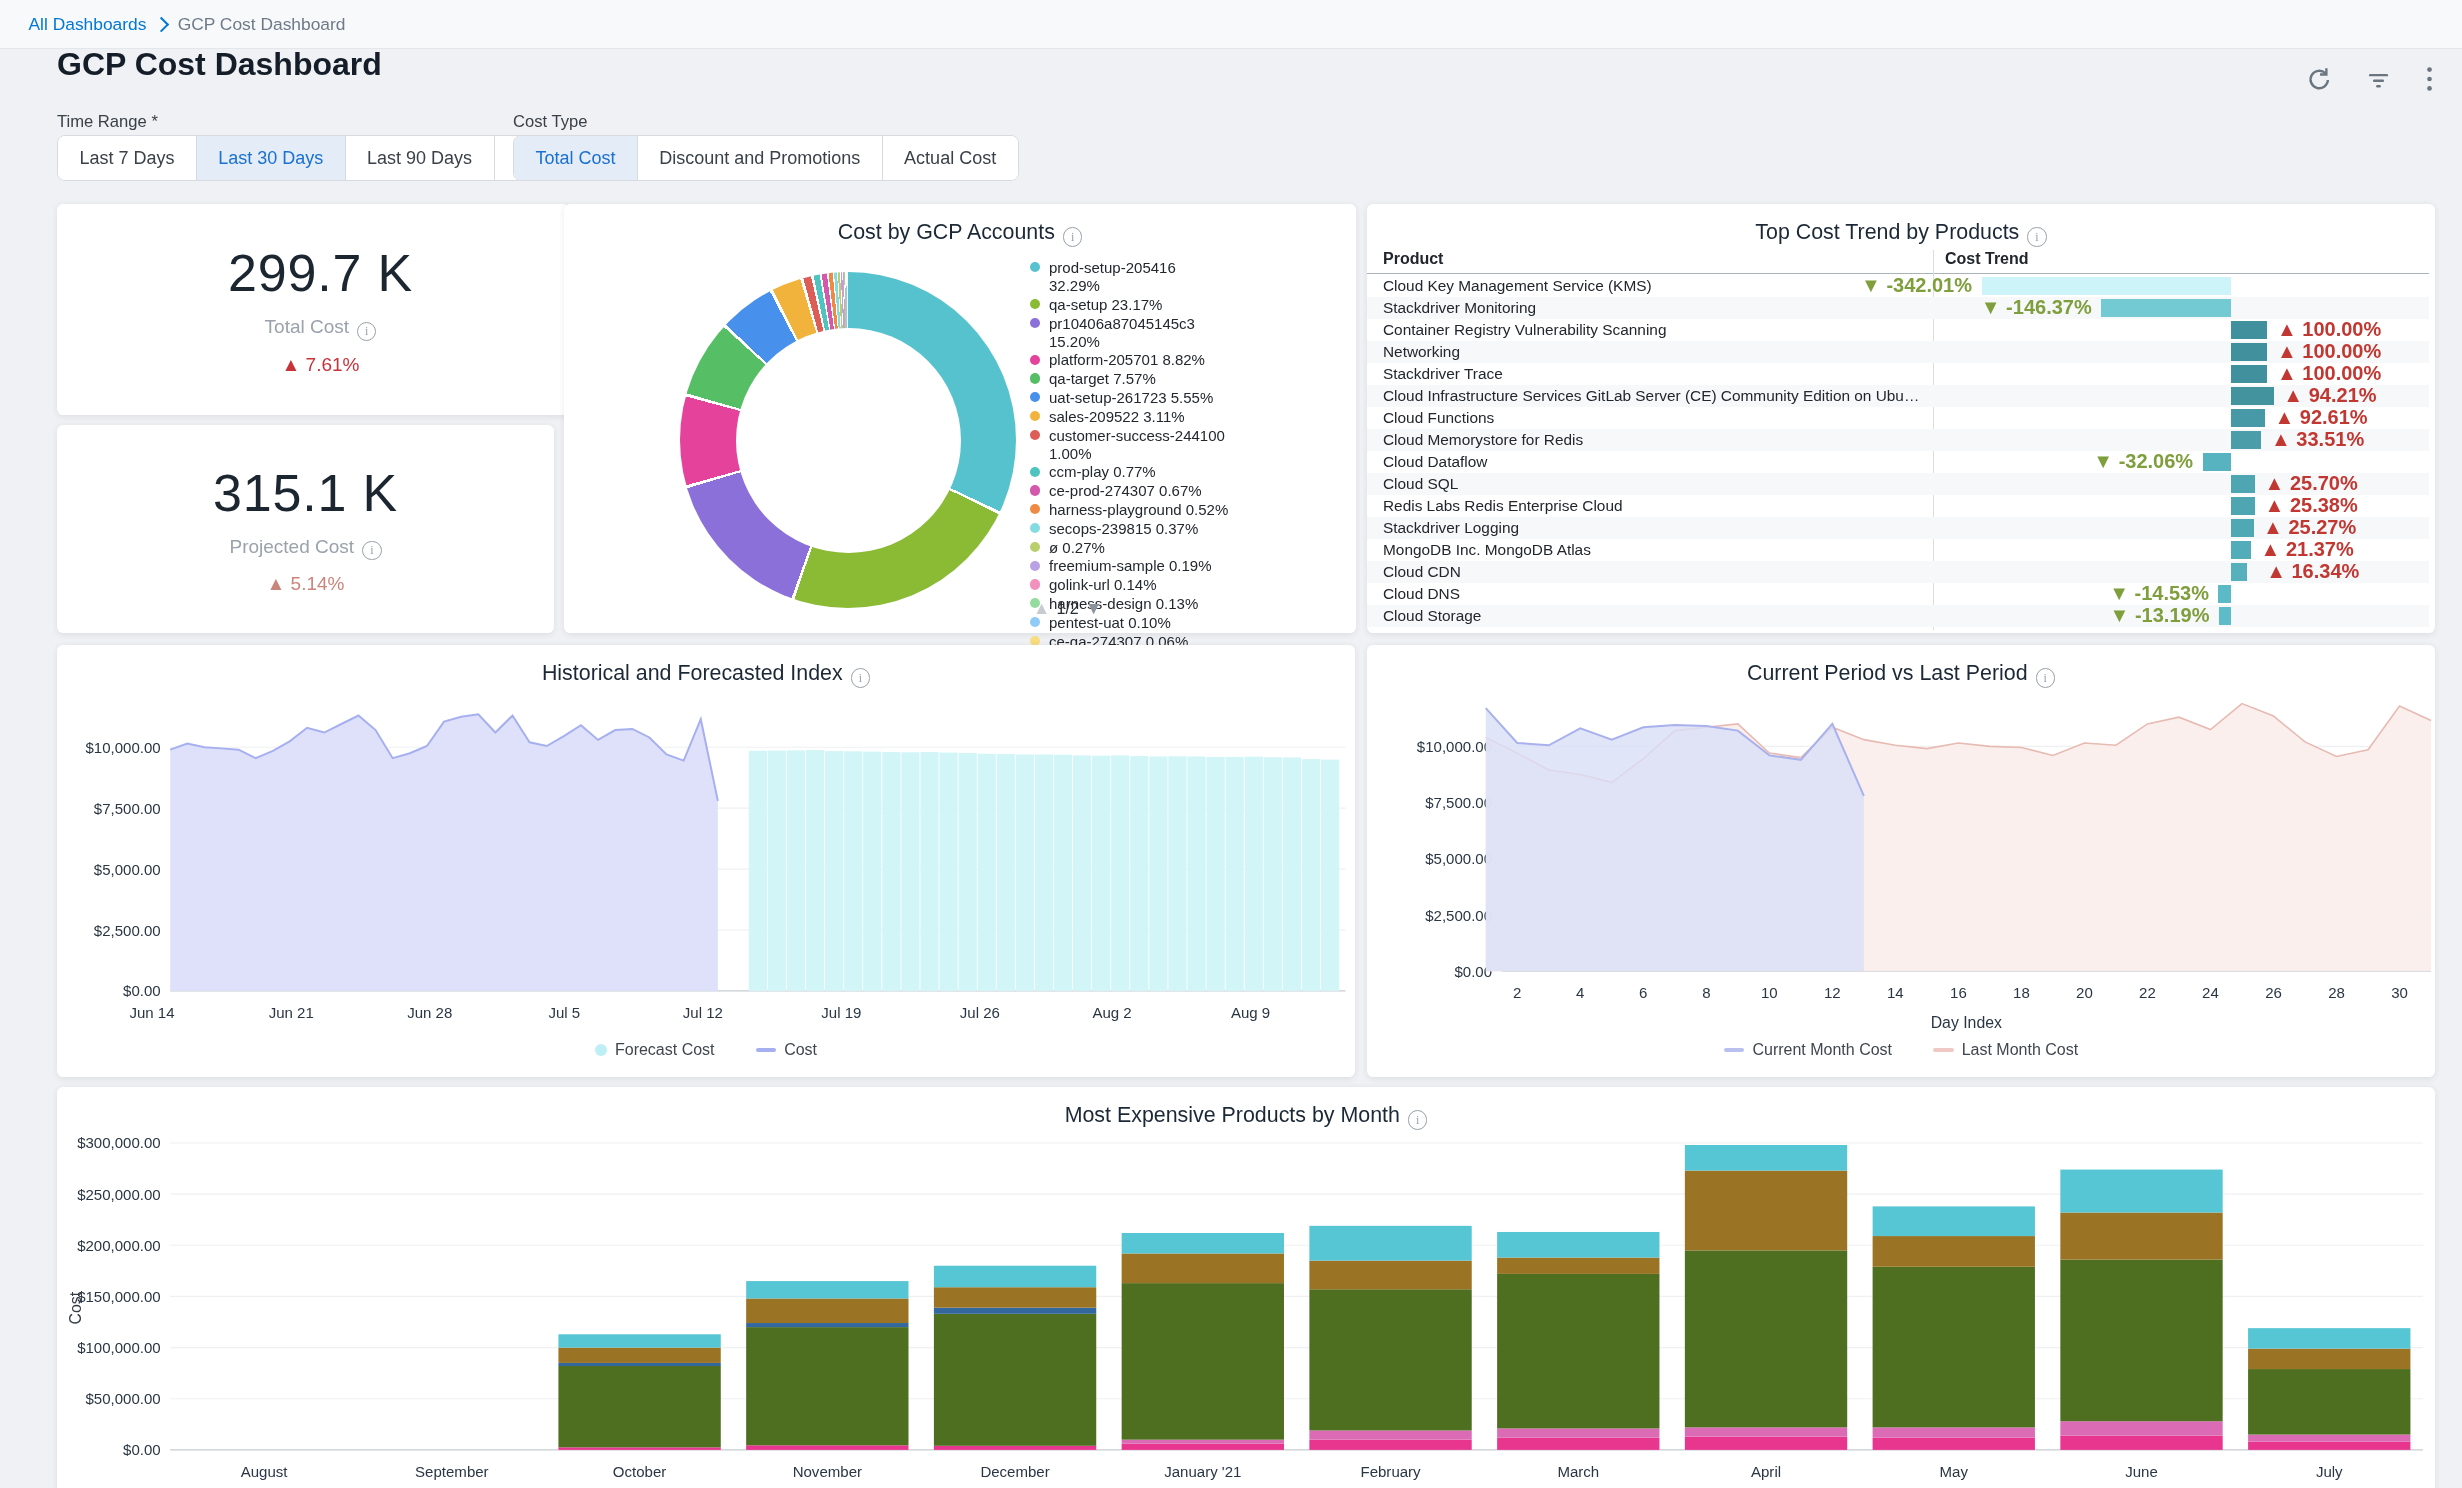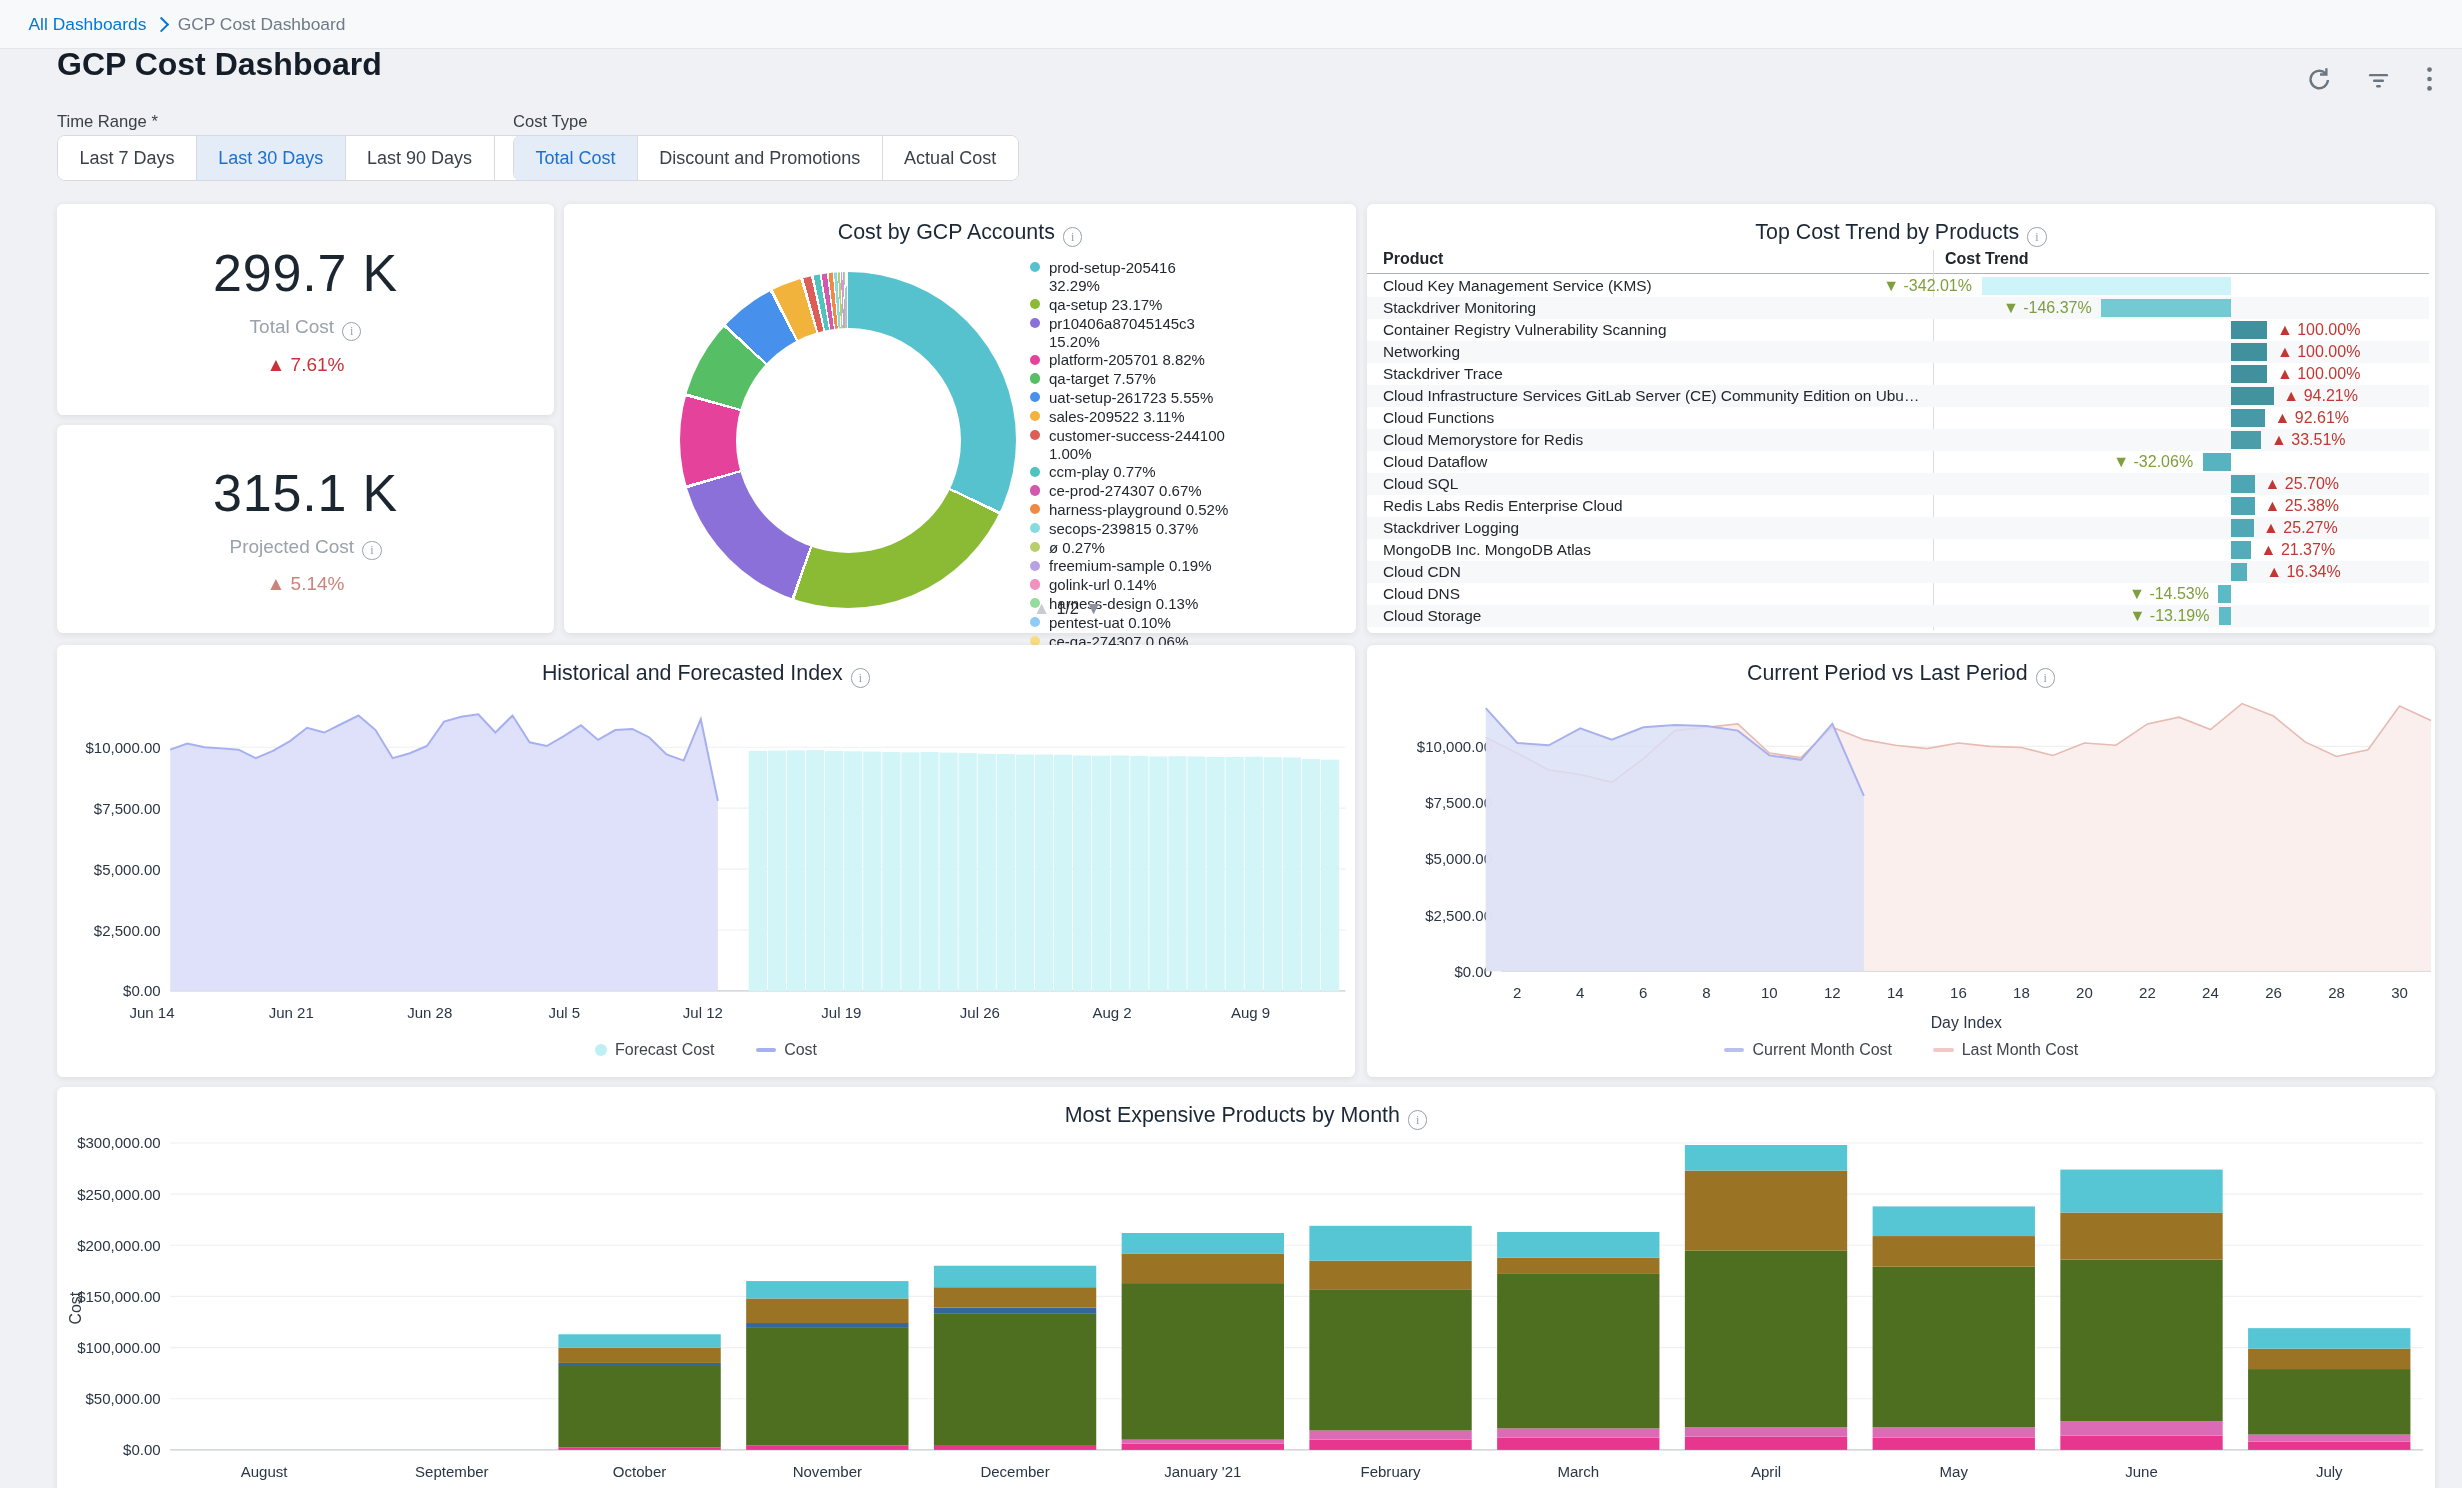--- a/index.html
+++ b/index.html
@@ -53,21 +53,21 @@
   .tbl-head .h1{position:absolute;left:16px;top:1.6px;font-size:16px;font-weight:700;color:#21262C;}
   .tbl-head .h2{position:absolute;left:578px;top:1.6px;font-size:16px;font-weight:700;color:#21262C;}
   .tbl-divider{position:absolute;left:566px;top:46px;bottom:3.2px;width:0.8px;background:#DADDE1;}
   .tbl-rows{position:absolute;top:71px;left:0;right:6.3px;}
   .t-row{position:relative;height:22px;display:flex;align-items:center;}
   .t-row:nth-child(even){background:#F7F8FA;}
   .t-prod{position:absolute;left:16px;width:538px;font-size:15.4px;color:#22272D;white-space:nowrap;
           overflow:hidden;text-overflow:ellipsis;}
   .t-trend{position:absolute;left:567px;right:0;top:0;bottom:0;}
   .t-bar{position:absolute;top:2.4px;height:17.4px;}
-  .t-lab{position:absolute;top:2.4px;font-size:16px;white-space:nowrap;line-height:17.4px;}
+  .t-lab{position:absolute;top:2.4px;font-size:20px;white-space:nowrap;line-height:17.4px;font-weight:bold;}
   .lab-up{color:#C13832;}
   .lab-down{color:#7F9E3C;}
   
   .chart-legend{position:absolute;left:0;right:0;display:flex;justify-content:center;gap:41px;
                 font-size:16px;color:#40464E;align-items:center;z-index:3;}
   .lg-item{display:flex;align-items:center;gap:8px;cursor:pointer;justify-content:space-between;}
   .lg-dot{width:12px;height:12px;border-radius:50%;}
   .lg-dash{width:20.6px;height:4px;border-radius:2.4px;}
   svg text{font-family:"Liberation Sans",sans-serif;}
 </style>
@@ -107,21 +107,21 @@
       <div class="seg-btn">Last 90 Days</div>
       <div class="seg-btn">Last year</div>
     </div>
   <div class="filter-label" style="left:513px;top:112px;">Cost Type</div>
   <div class="seg-group" style="left:513px;top:135px;" id="cost-type-group">
       <div class="seg-btn selected">Total Cost</div>
       <div class="seg-btn">Discount and Promotions</div>
       <div class="seg-btn">Actual Cost</div>
     </div>
 
-  <div class="card kpi" style="left:57px;top:204px;width:497px;height:211px;">
+  <div class="card kpi" style="left:57px;top:204px;width:497px;height:211px;padding-left:15px;">
     <div class="kpi-value">299.7 K</div>
     <div class="kpi-label"><span>Total Cost</span><span class="info-icon"></span></div>
     <div class="kpi-delta" id="kpi-total-delta"><span style="color: rgb(200, 51, 58);">▲ 7.61%</span></div>
   </div>
   <div class="card kpi" style="left:57px;top:425px;width:497px;height:208px;">
     <div class="kpi-value">315.1 K</div>
     <div class="kpi-label"><span>Projected Cost</span><span class="info-icon"></span></div>
     <div class="kpi-delta" id="kpi-projected-delta"><span style="color: rgb(201, 133, 124);">▲ 5.14%</span></div>
   </div>
 

